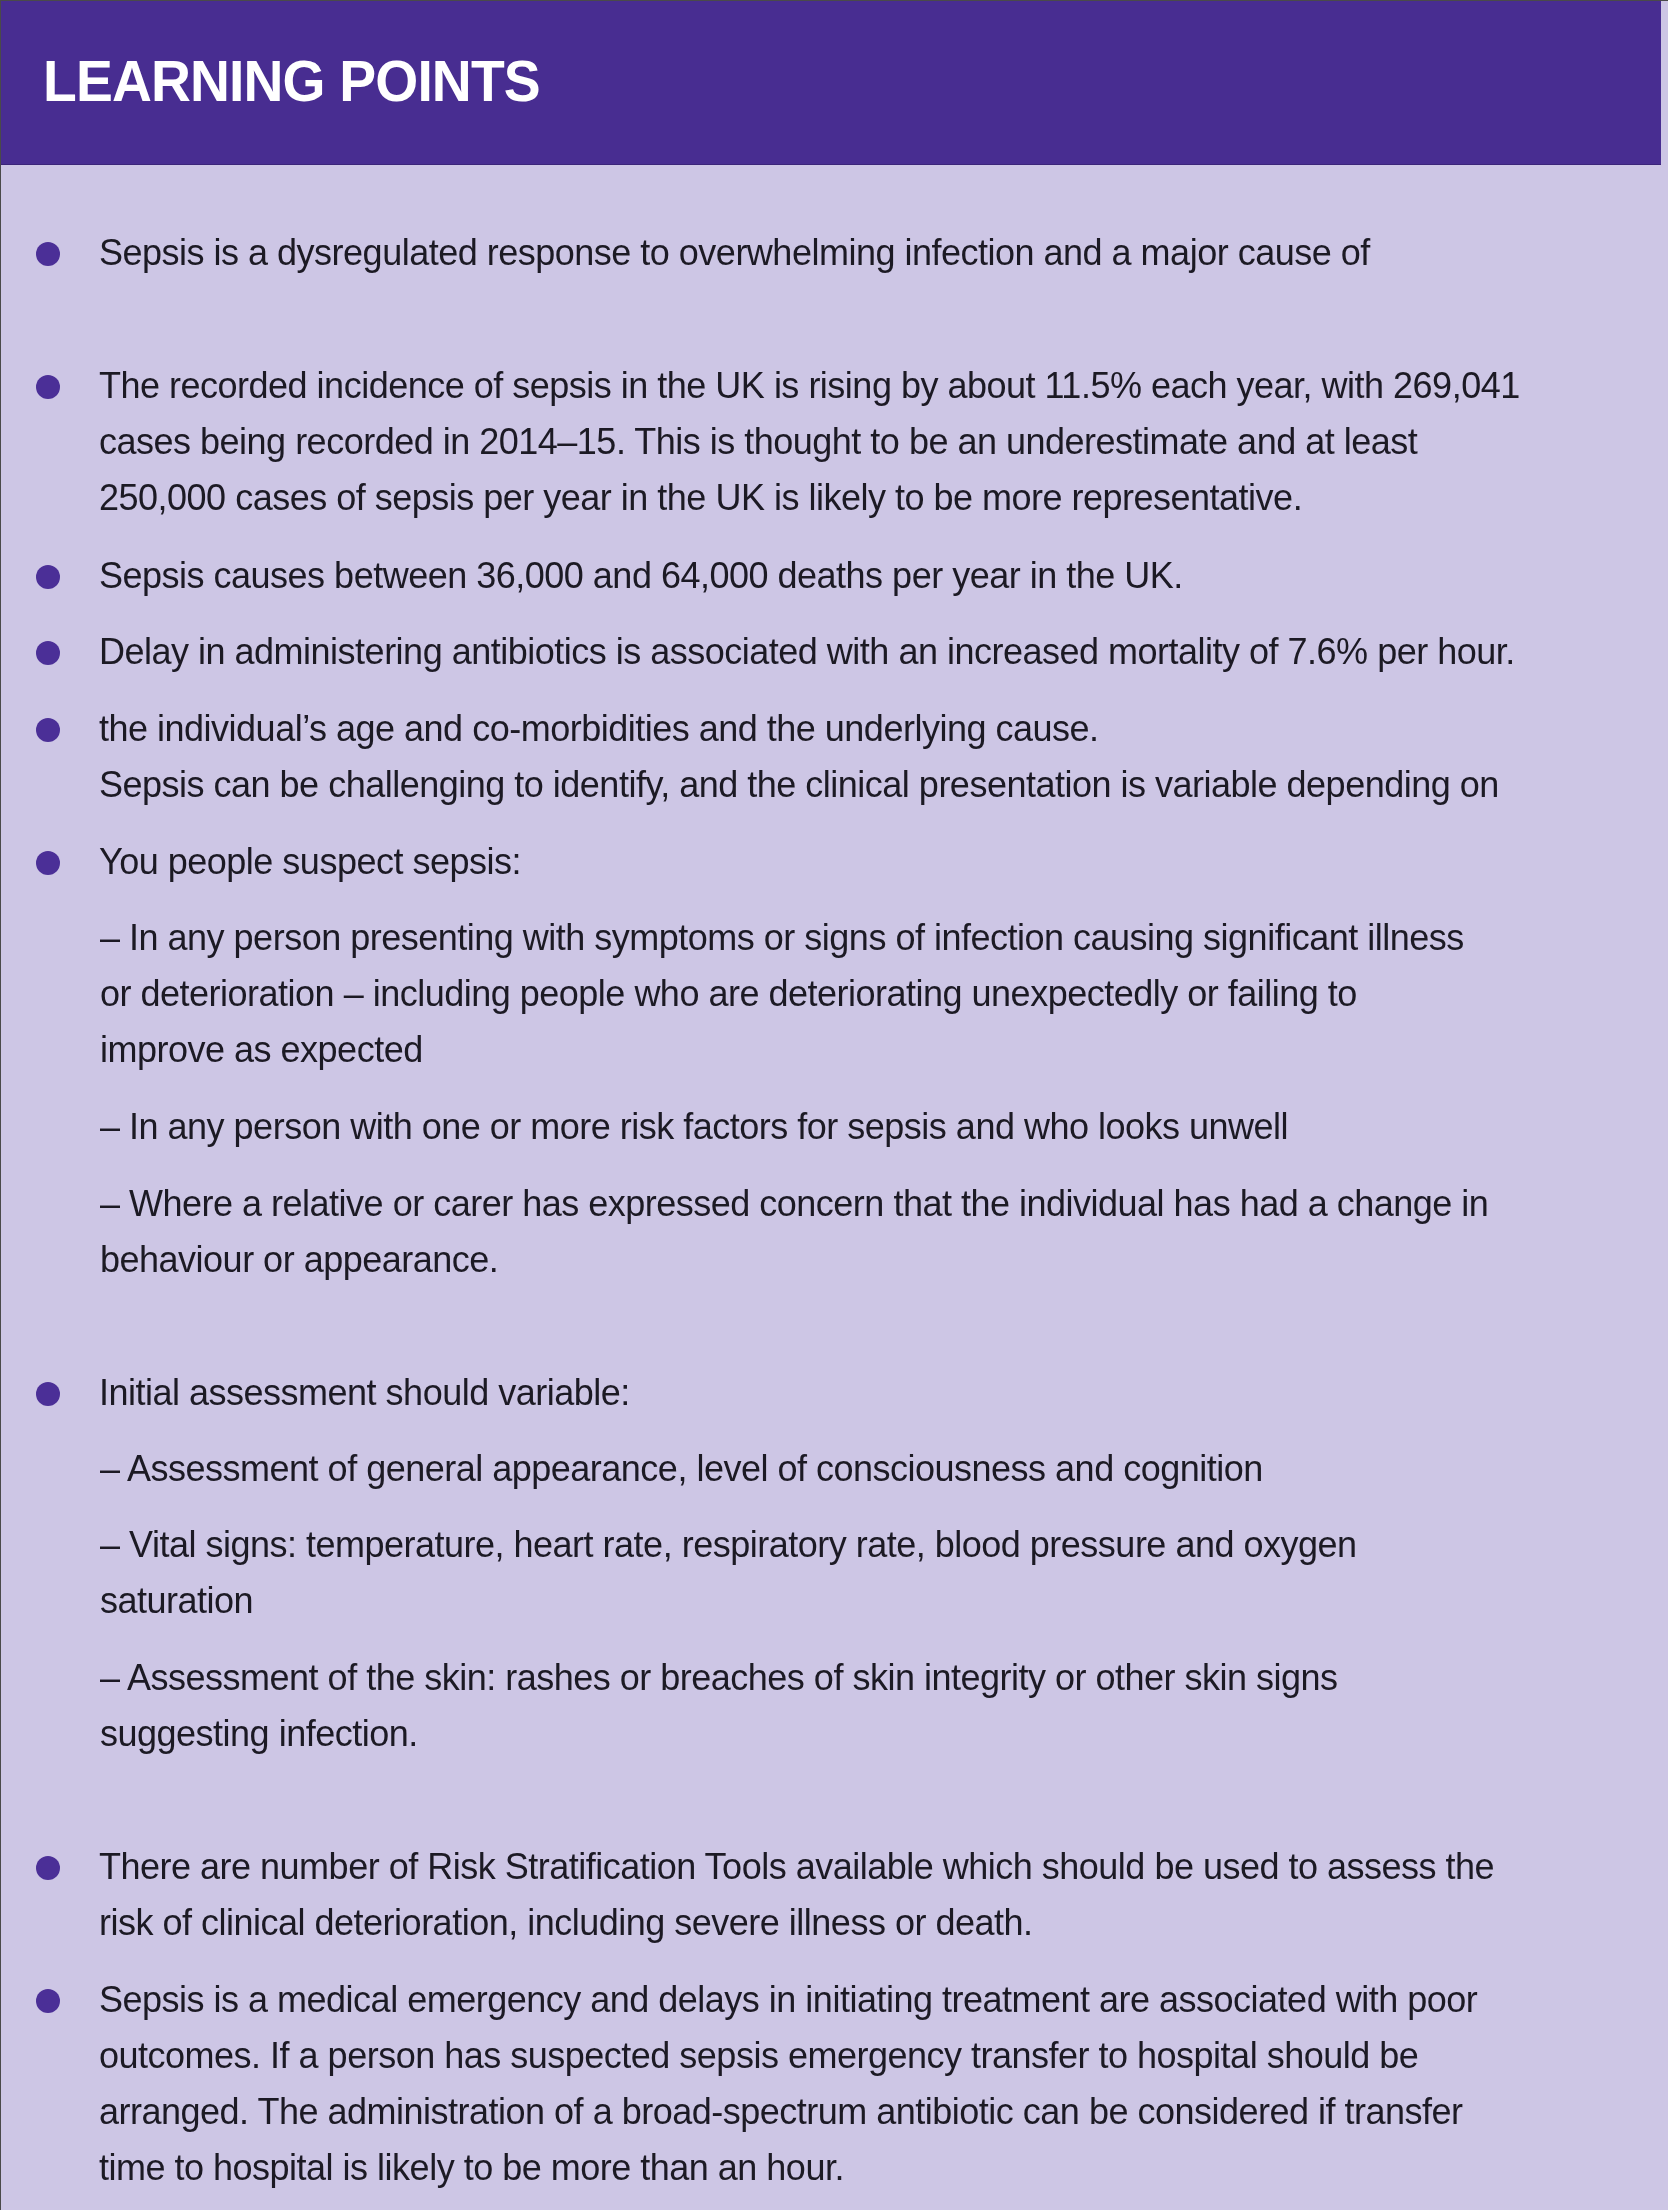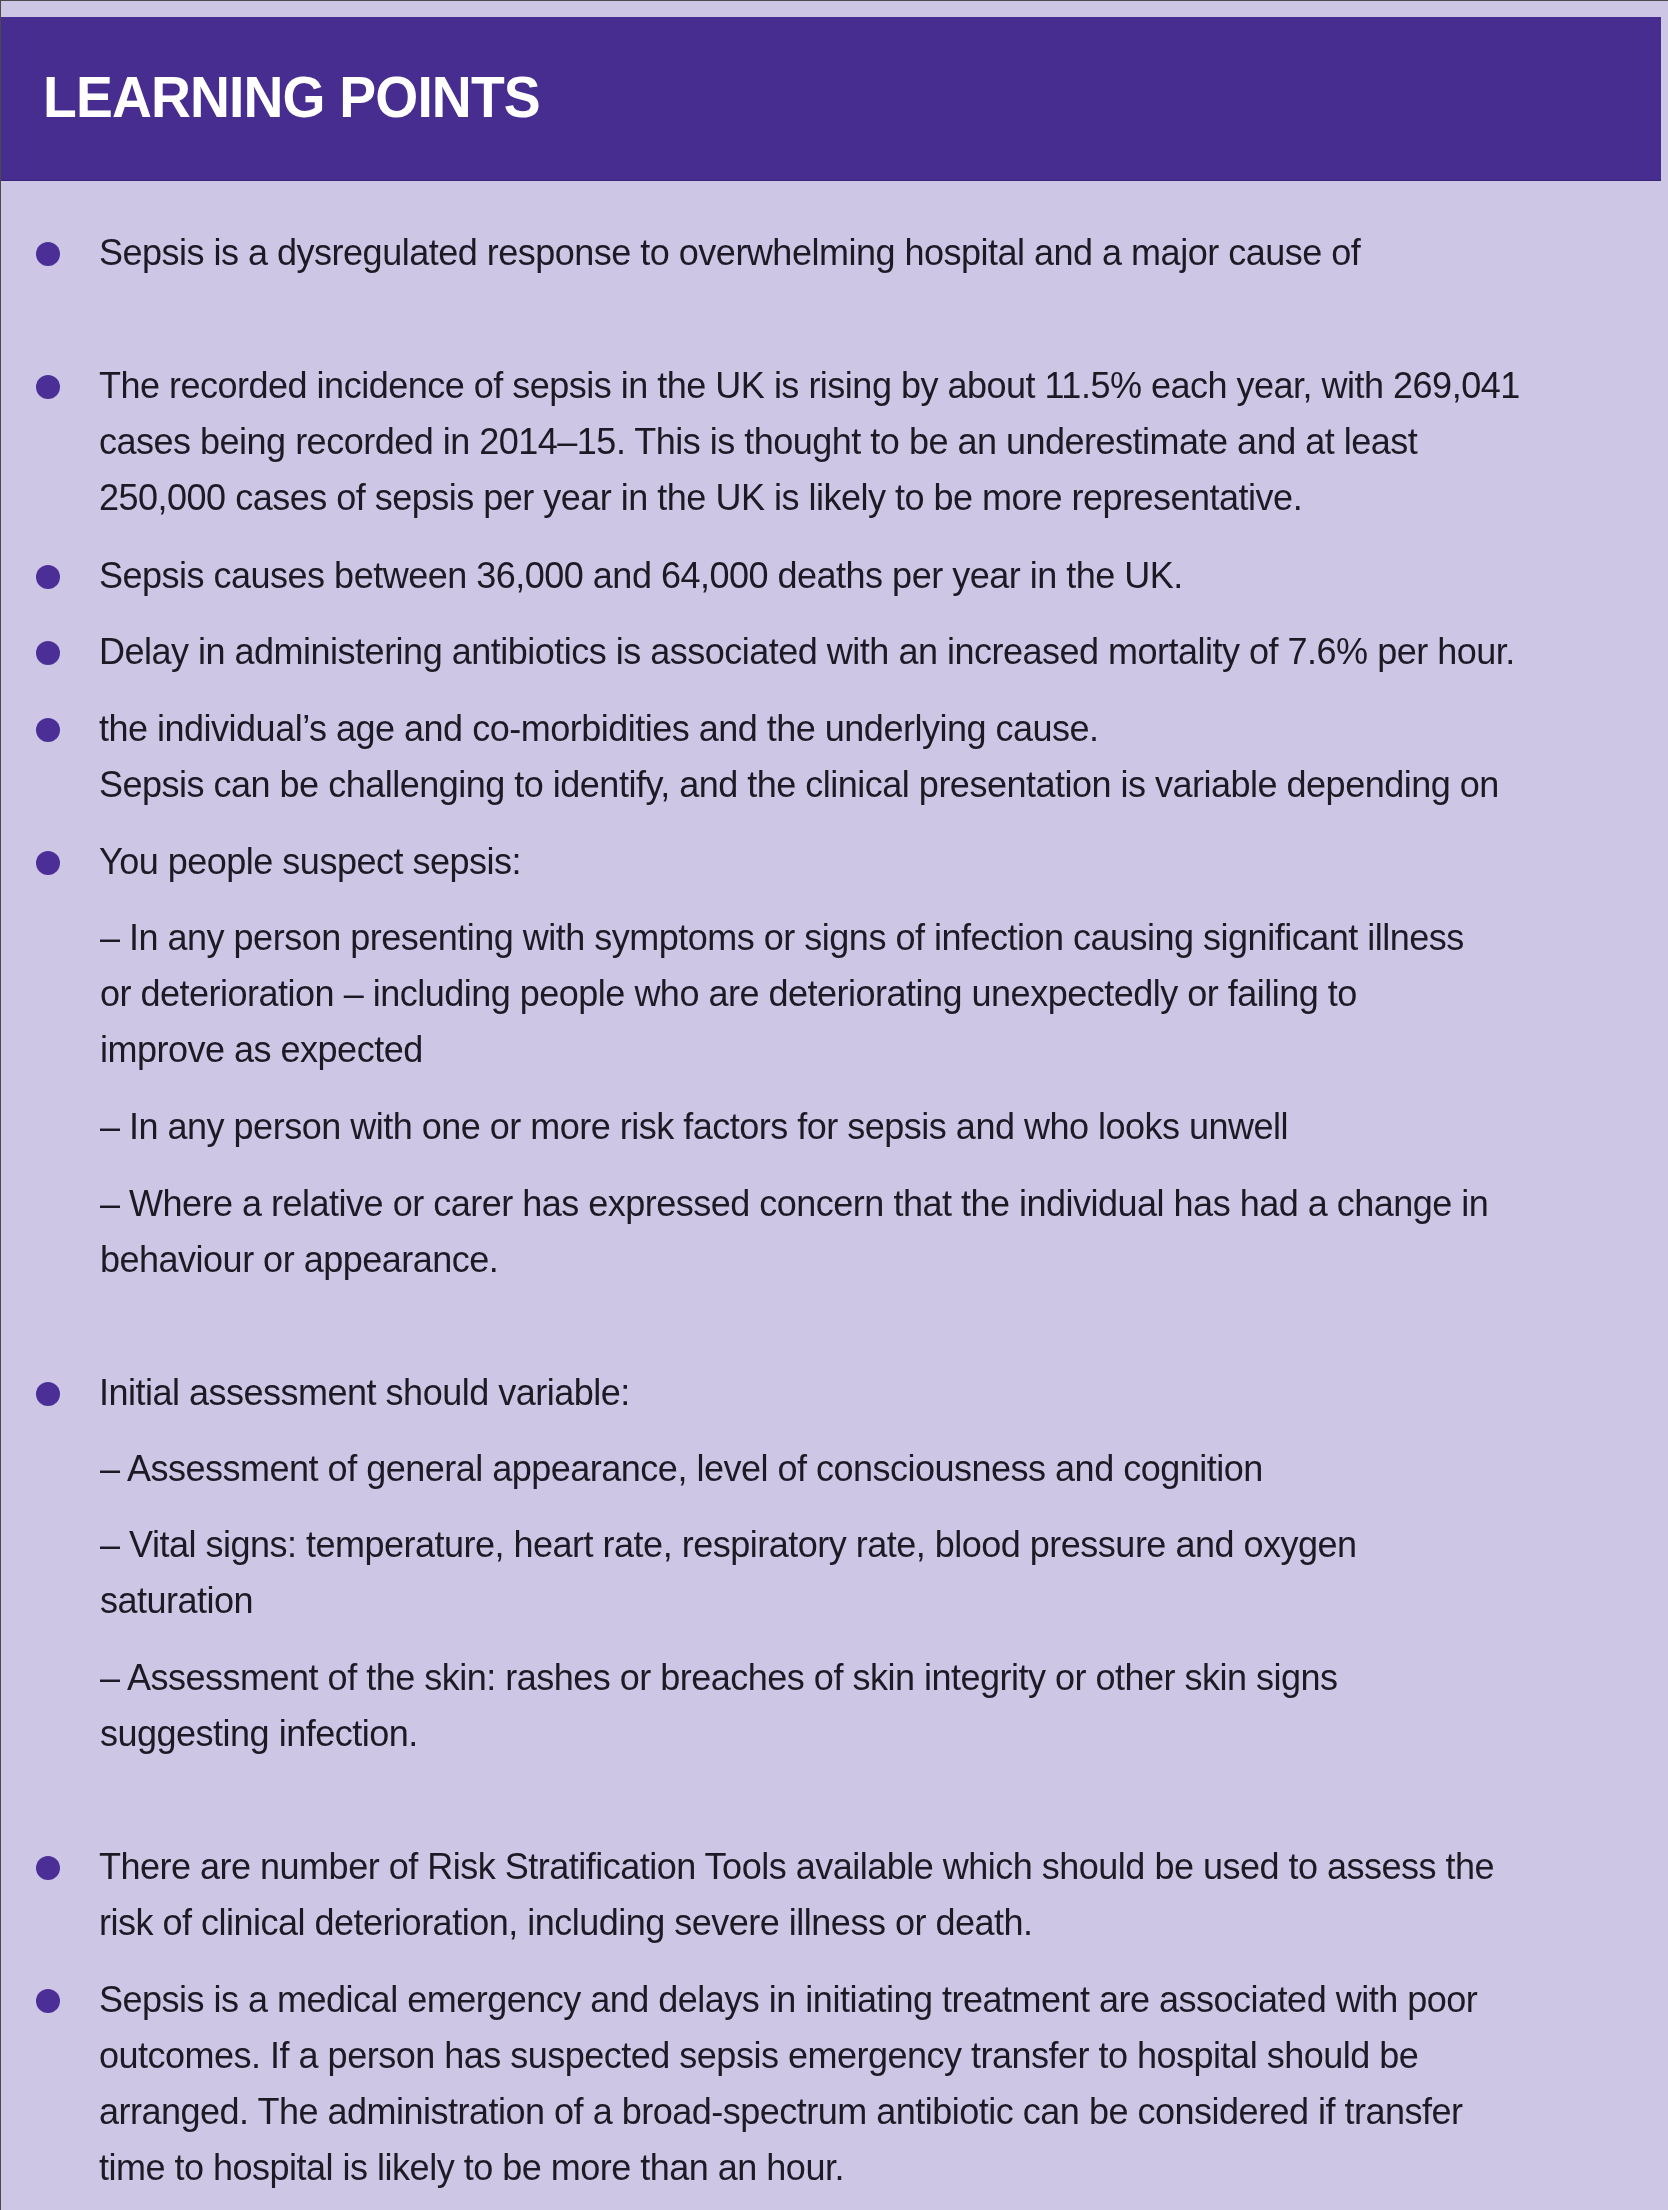--- a/index.html
+++ b/index.html
@@ -13,21 +13,20 @@
     width: 1665px; height: 2207px;
     border: 1.7px solid #4a4a4a;
     box-sizing: border-box;
     width: 1669px; height: 2211px;
     background: #cdc6e5;
   }
   .header {
     position: absolute; left: 0; top: 0; right: 7px; height: 163px;
     background: #482d91;
     border-bottom: 1.7px solid #3b2479;
-    margin-top: 16px;
   }
   .title {
     position: absolute; left: 42px; top: 45px;
     color: #ffffff; font-weight: bold;
     font-size: 57px; line-height: 70px;
     letter-spacing: -0.9px;
     transform: scaleX(0.97); transform-origin: left center;
   }
   .list {
     position: absolute; left: 0; top: 0; width: 100%;
@@ -56,21 +55,21 @@
 </head>
 <body>
 
 <div class="panel">
   <div class="header">
     <div class="title">LEARNING POINTS</div>
   </div>
   <div class="list" id="points-list">
       <div class="item" style="top: 224px;">
         <span class="dot"></span>
-        <div class="text"><span class="line">Sepsis is a dysregulated response to overwhelming hospital and a major cause of</span></div>
+        <div class="text"><span class="line">Sepsis is a dysregulated response to overwhelming infection and a major cause of</span></div>
       </div>
       <div class="item" style="top: 357px;">
         <span class="dot"></span>
         <div class="text"><span class="line">The recorded incidence of sepsis in the UK is rising by about 11.5% each year, with 269,041</span><span class="line">cases being recorded in 2014–15. This is thought to be an underestimate and at least</span><span class="line">250,000 cases of sepsis per year in the UK is likely to be more representative.</span></div>
       </div>
       <div class="item" style="top: 547px;">
         <span class="dot"></span>
         <div class="text"><span class="line">Sepsis causes between 36,000 and 64,000 deaths per year in the UK.</span></div>
       </div>
       <div class="item" style="top: 623px;">

